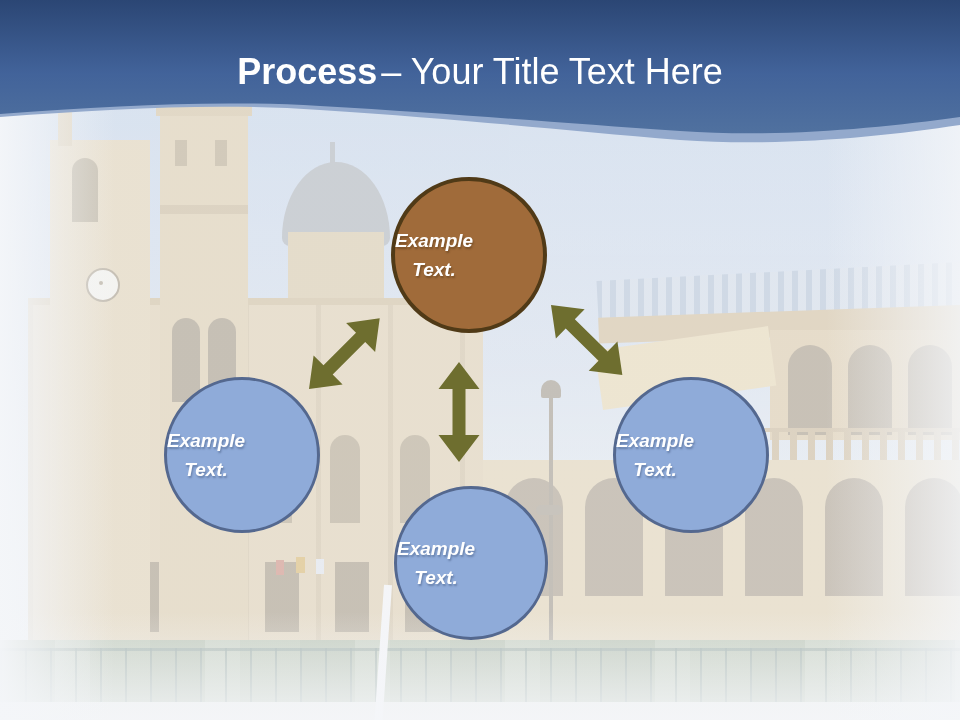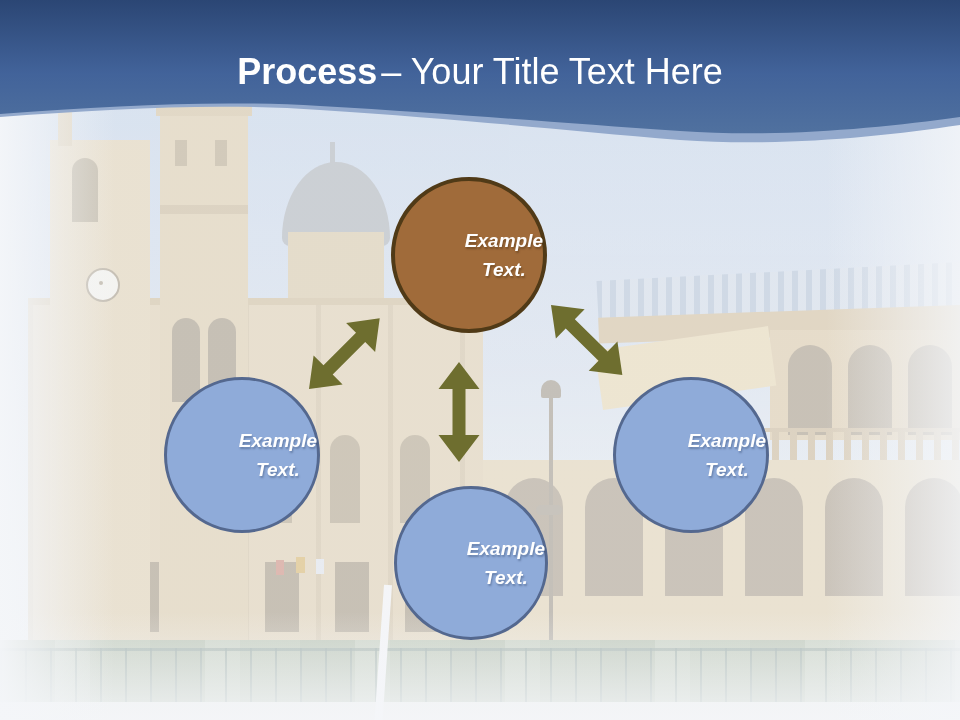--- a/index.html
+++ b/index.html
@@ -38,21 +38,21 @@
   
   .header{position:absolute;left:0;top:0;width:960px;height:150px;}
   .header svg{display:block;}
   .title{position:absolute;left:0;top:52px;width:960px;text-align:center;color:#fff;
          font-size:36px;line-height:40px;white-space:nowrap;}
   .t-bold{font-weight:bold;margin-top:44px;}
   .t-rest{font-weight:normal;margin-left:4px;}
 
   
   .arrows{position:absolute;left:0;top:0;}
-  .node{position:absolute;border-radius:50%;display:flex;align-items:center;justify-content:flex-end;
+  .node{position:absolute;border-radius:50%;display:flex;align-items:center;justify-content:flex-start;
         text-align:center;color:#fff;font-style:italic;font-weight:bold;font-size:19px;line-height:29px;}
   .node-top{left:391px;top:177px;width:148px;height:148px;background:#A06B3A;border:4px solid #503A17;
         text-shadow:1px 1.5px 2px rgba(60,40,15,.4);}
   .node-blue{background:#8FABD9;border:3px solid #54688F;text-shadow:1px 1.5px 2px rgba(45,65,100,.4);}
   .node-left{left:164px;top:377px;width:150px;height:150px;}
   .node-right{left:613px;top:377px;width:150px;height:150px;}
   .node-bottom{left:394px;top:486px;width:148px;height:148px;}
 </style>
 </head>
 <body>

